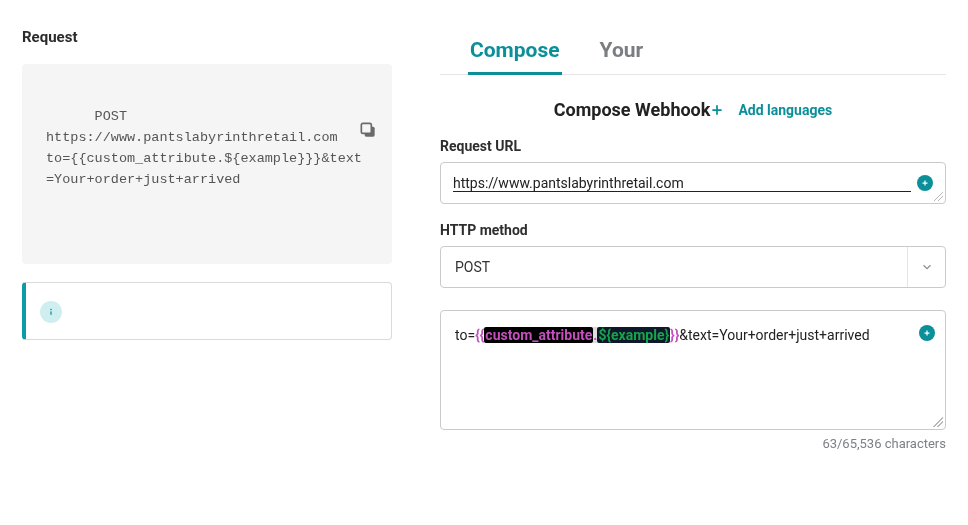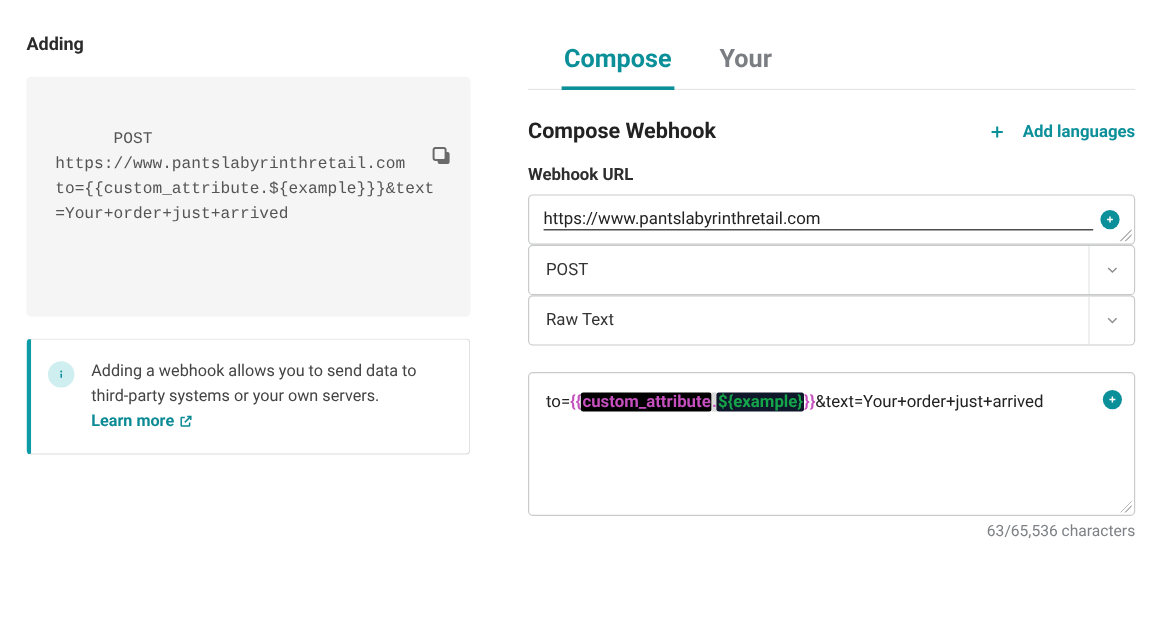--- a/index.html
+++ b/index.html
@@ -84,21 +84,21 @@
       font-weight:700;
       color:#7a7e82;
       cursor:pointer;
       border-bottom: 3px solid transparent;
       margin-bottom:-1px;
       font-size:21px;
     }
     .tab.active { color:#0b8f99; border-bottom-color:#0b8f99; }
 
     .compose-header {
-      display:flex; justify-content:space-between; align-items:center;
+      display:flex; justify-content:center; align-items:center;
       margin-bottom:7px;
     }
     .compose-header h2 { font-size:18px; font-weight:700; color:#222; }
     .add-lang {
       color:#0b8f99; font-weight:700; cursor:pointer;
       display:inline-flex; align-items:center; gap:14px;
       font-size:14px;
     }
     .add-lang svg{ width:14px; height:14px; stroke-width:3; }
 
@@ -191,98 +191,80 @@
       color:#7d8185;
       margin-top:6px;
     }
   </style>
 </head>
 <body>
 
 <div class="layout">
 
   <div class="col-left">
-    <h3 class="section-title">Adding</h3>
+    <h3 class="section-title">Request</h3>
 
     <div class="preview-box">
       <span class="preview-copy">
         <svg viewBox="0 0 24 24" fill="currentColor">
             <rect x="8" y="8" width="12" height="12" rx="2"></rect>
             <rect x="4" y="4" width="12" height="12" rx="2" fill="#f5f5f5" stroke="currentColor" stroke-width="2"></rect>
           </svg>
       </span><span>POST
 https://www.pantslabyrinthretail.com
 to={{custom_attribute.${example}}}&amp;text=Your+order+just+arrived</span>
     </div>
 
     <div class="info-callout">
       <span class="info-icon">
         <svg viewBox="0 0 24 24" fill="currentColor">
             <circle cx="12" cy="6" r="2"></circle>
             <rect x="10.5" y="10" width="3" height="9" rx="1.5"></rect>
           </svg>
       </span>
-      <div>
-        <span>Adding a webhook allows you to send data to third-party systems or your own servers.  </span>
-        <a class="learn-link">
-          <span>Learn more</span>
-          <svg viewBox="0 0 24 24" fill="none" stroke="currentColor" stroke-width="2.5">
-              <path d="M14 4h6v6"></path>
-              <path d="M20 4L10 14"></path>
-              <path d="M18 14v5a1 1 0 0 1-1 1H5a1 1 0 0 1-1-1V7a1 1 0 0 1 1-1h5"></path>
-            </svg>
-        </a>
-      </div>
     </div>
   </div>
 
   <div class="col-right">
     <div class="tabs">
       <div class="tab active">Compose</div>
       <div class="tab">Your</div>
     </div>
 
     <div class="compose-header">
       <h2>Compose Webhook</h2>
       <span class="add-lang">
         <svg viewBox="0 0 24 24" fill="none" stroke="currentColor">
             <path d="M12 4v16M4 12h16"></path>
           </svg>
         <span>Add languages</span>
       </span>
     </div>
 
-    <div class="field-label">Webhook URL</div>
+    <div class="field-label">Request URL</div>
     <div class="input-wrap" style="padding-right:34px;">
       <span class="url-text">https://www.pantslabyrinthretail.com</span>
       <span class="plus-circle" style="position:absolute; right:12px; top:50%; transform:translateY(-50%);">
         <svg viewBox="0 0 24 24" fill="none" stroke="currentColor" stroke-width="3">
             <path d="M12 6v12M6 12h12"></path>
           </svg>
       </span>
       <span class="resize-grip"></span>
     </div>
 
+    <div class="field-label">HTTP method</div>
     <div class="select-wrap">
       <span class="select-value">POST</span>
       <span class="chevron-box">
         <svg viewBox="0 0 24 24" fill="none" stroke="currentColor" stroke-width="2">
             <path d="M6 9l6 6 6-6"></path>
           </svg>
       </span>
     </div>
 
-    <div class="select-wrap">
-      <span class="select-value">Raw Text</span>
-      <span class="chevron-box">
-        <svg viewBox="0 0 24 24" fill="none" stroke="currentColor" stroke-width="2">
-            <path d="M6 9l6 6 6-6"></path>
-          </svg>
-      </span>
-    </div>
 
     <div class="body-editor">
       <span class="tok-plain">to=</span><span class="tok-brace">{{</span><span class="tok-attr">custom_attribute</span><span class="tok-dot">.</span><span class="tok-example">${example}</span><span class="tok-brace">}}</span><span class="tok-plain">&amp;text=Your+order+just+arrived</span>
       <span class="plus-circle">
         <svg viewBox="0 0 24 24" fill="none" stroke="currentColor" stroke-width="3">
             <path d="M12 6v12M6 12h12"></path>
           </svg>
       </span>
       <span class="resize-grip"></span>
     </div>

